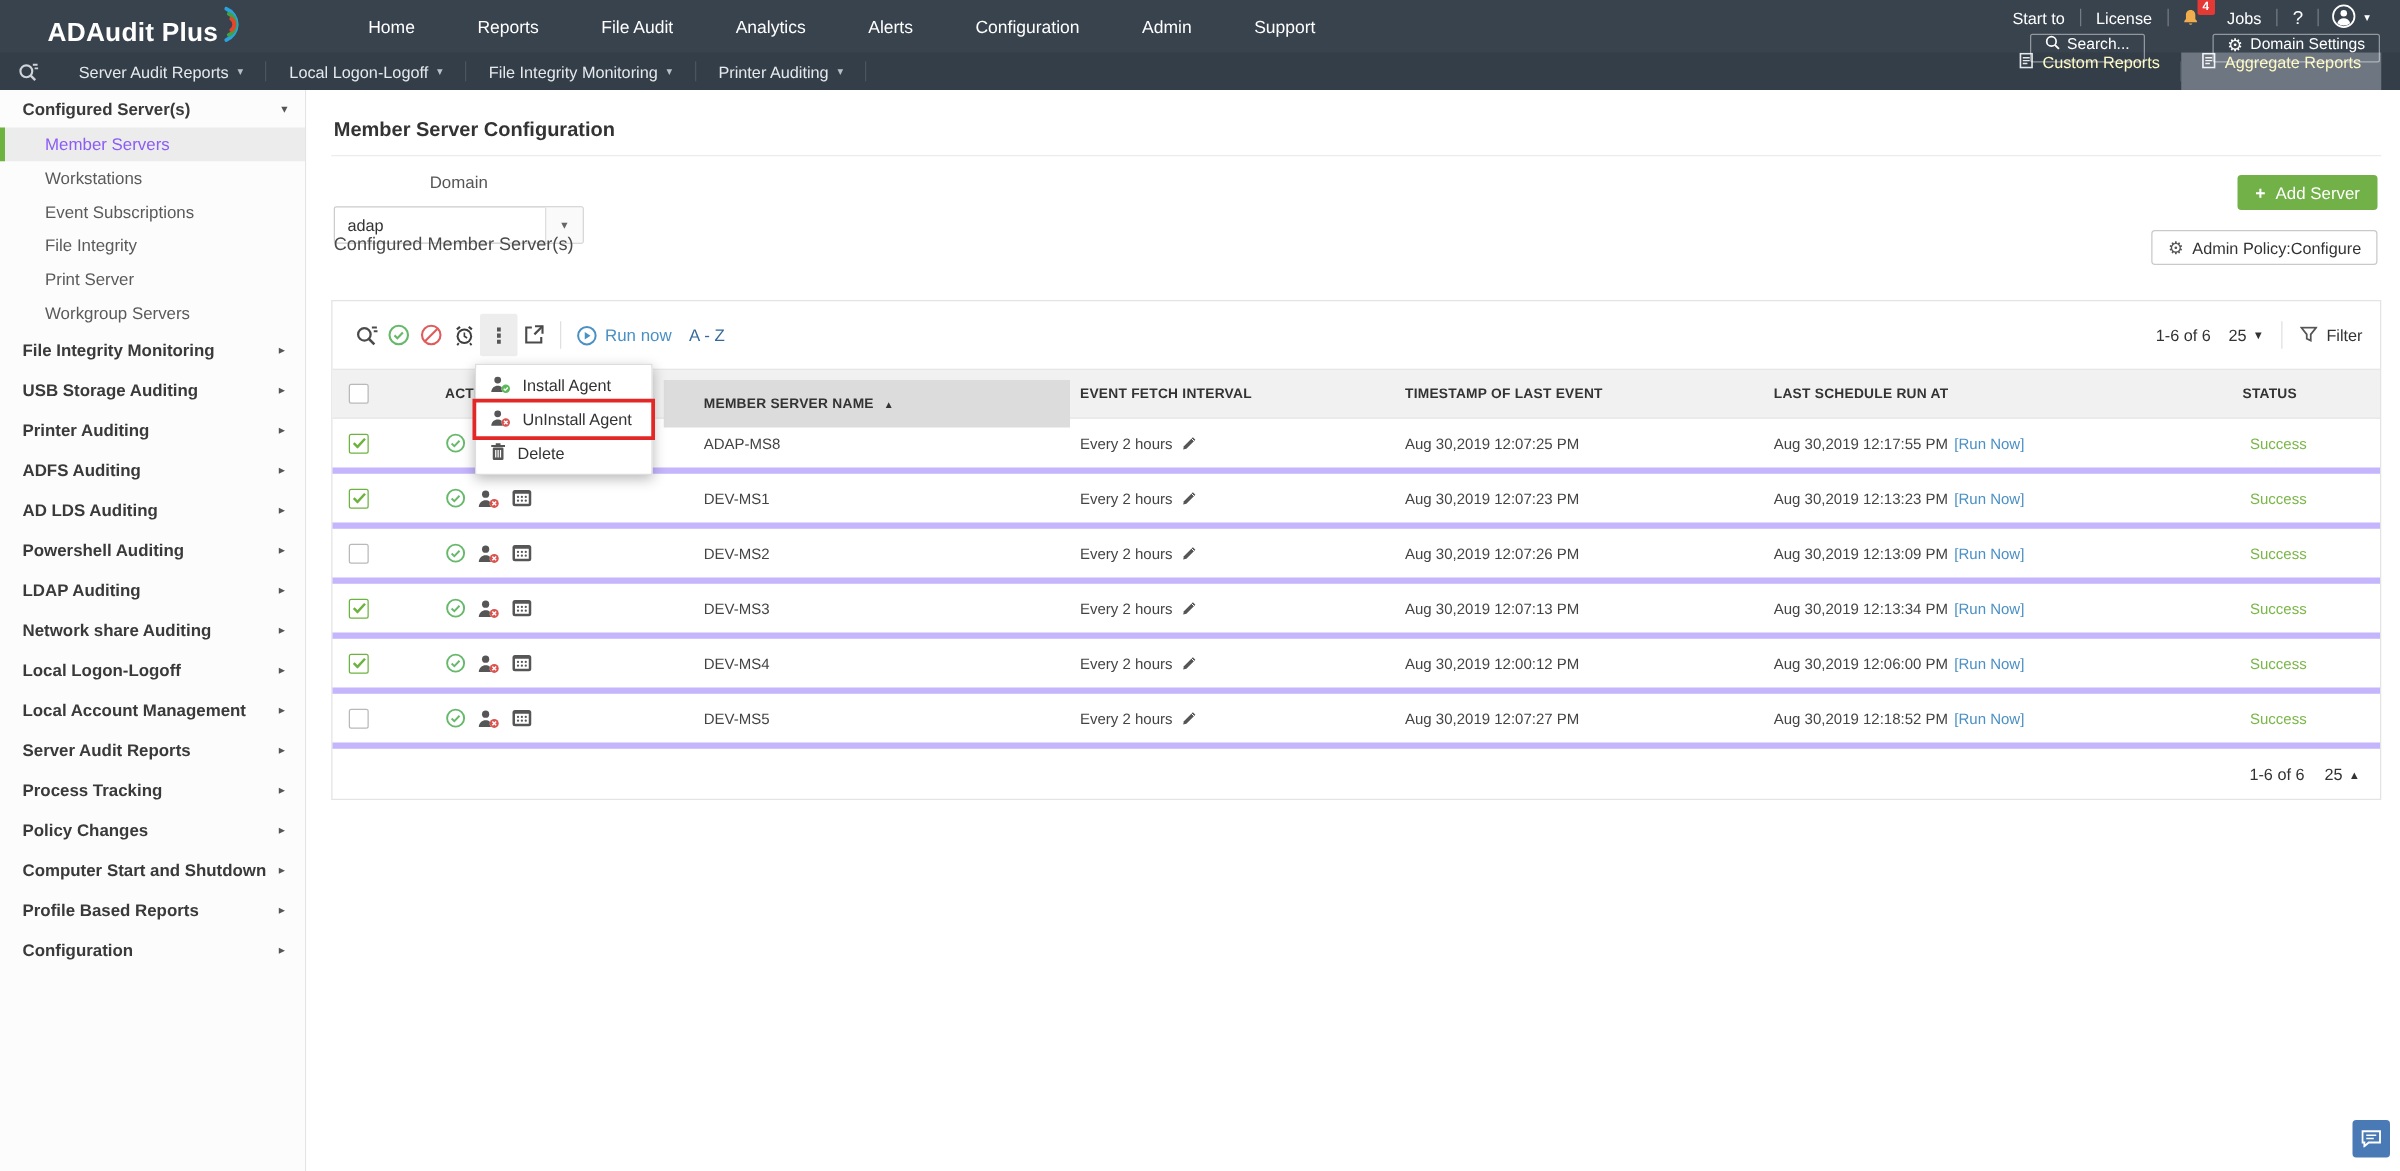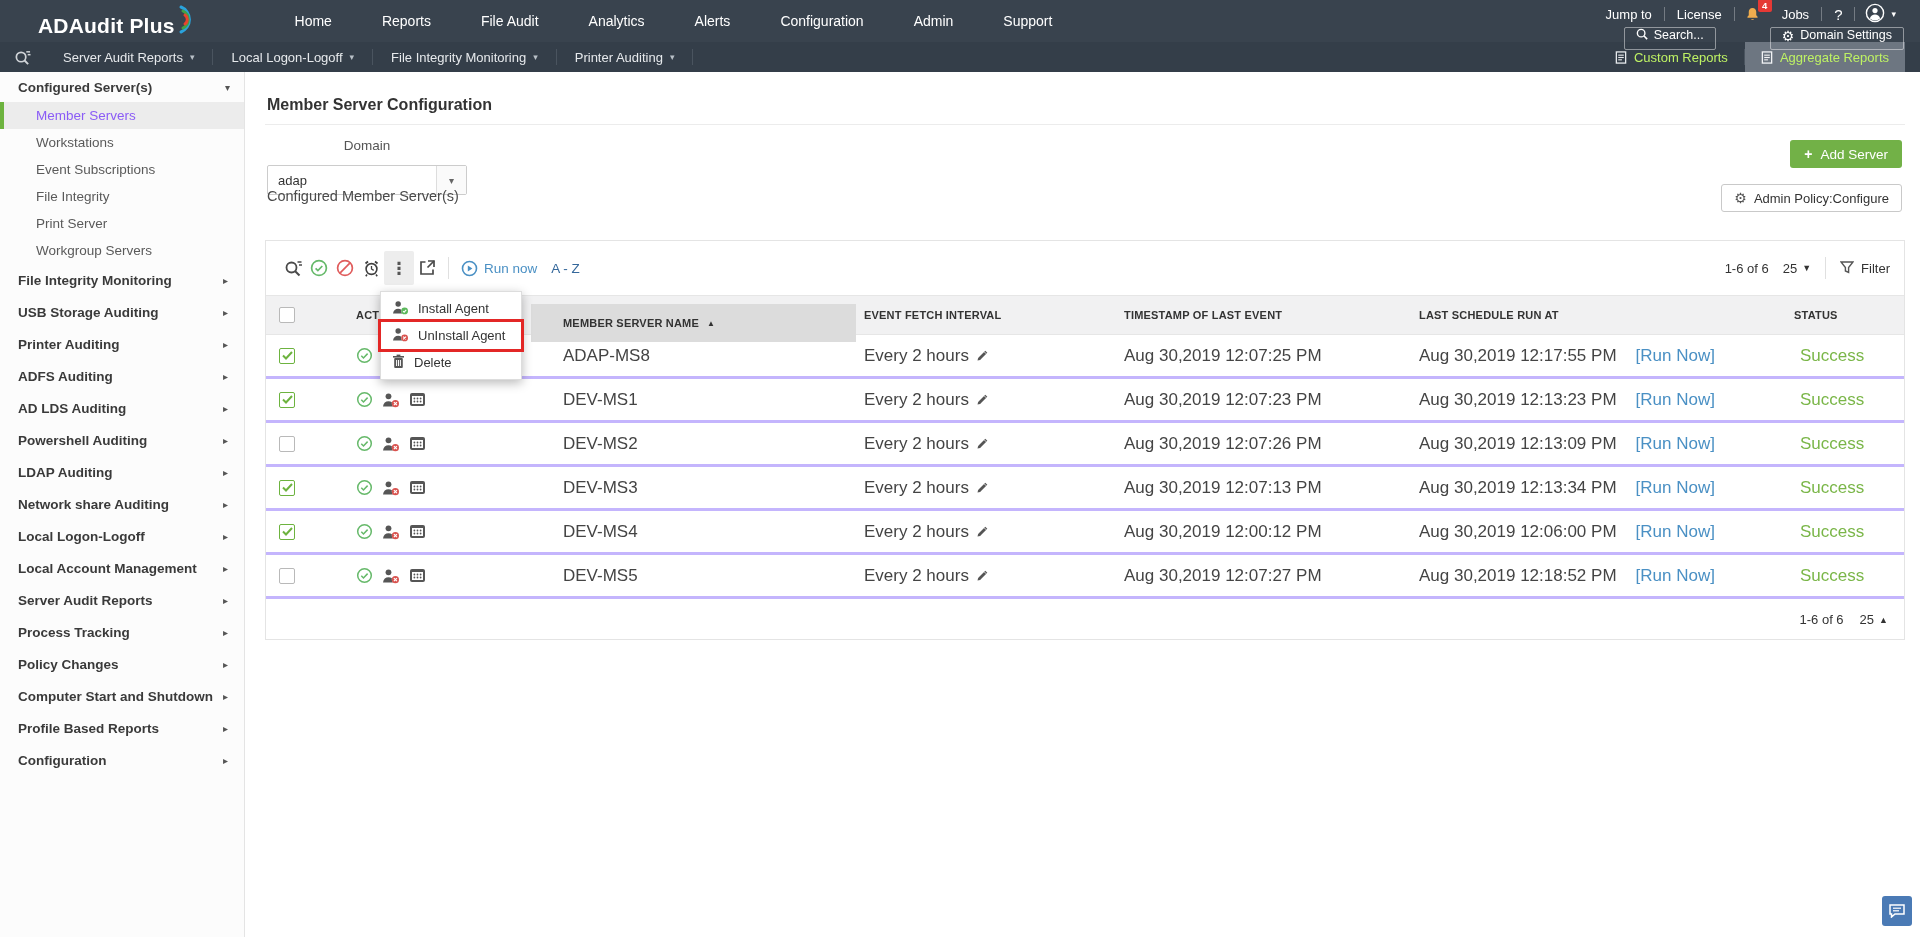--- a/index.html
+++ b/index.html
@@ -21,21 +21,21 @@
   .bell-wrap { position:relative; padding:0 10px; cursor:pointer; display:flex; align-items:center; }
   .badge { position:absolute; top:-7px; right:-2px; min-width:14px; height:13px; background:#e53935; color:#fff; font-size:9.5px; font-weight:700; display:flex; align-items:center; justify-content:center; border-radius:2px; padding:0 2px; }
   .avatar-wrap { display:flex; align-items:center; gap:6px; padding:0 10px; cursor:pointer; }
   .caret-down { font-size:9px; color:#fff; }
   .top-buttons { position:absolute; z-index:5; top:27px; right:16px; display:flex; gap:10px; }
   .tb-btn { display:flex; align-items:flex-start; gap:6px; height:23px; padding:0 11px; border:1px solid rgba(255,255,255,.45); border-radius:2px; color:#fff; font-size:12.5px; cursor:pointer; white-space:nowrap;margin-left:44px; }
   .subnav-icon { margin:0 14px 0 14px; display:flex; align-items:center; }
   .subnav-item { display:flex; align-items:center; gap:7px; padding:0 18px; height:30px; font-size:13px; color:#e6e9ec; cursor:pointer; white-space:nowrap; }
   .sn-sep { width:1px; height:16px; background:#4a545f; }
   .subnav-right { margin-left:auto; display:flex; align-items:center; height:30px; padding-right:15px; }
-  .subnav-btn { display:flex; align-items:center; gap:7px; height:30px; padding:0 16px; font-size:13px; color:#bef264; cursor:pointer; white-space:nowrap; }
+  .subnav-btn { display:flex; align-items:flex-start; gap:7px; height:30px; padding:0 16px; font-size:13px; color:#fef9c3; cursor:pointer; white-space:nowrap; }
   .subnav-btn.aggregate { background:#6d7681; }
   .sn-caret { font-size:9px; color:#b9c0c7; }
 
   
   .sidebar { position:absolute; left:0; top:72px; width:245px; height:865px; background:#fcfcfc; border-right:1px solid #e4e4e4; font-size:13.5px; }
   .sb-group { position:relative; display:flex; align-items:center; height:30px; padding:0 18px; font-weight:700; color:#3a3a3a; cursor:pointer; }
   .sb-group .caret { position:absolute; right:14px; font-size:10px; color:#555; }
   .sb-sub { display:flex; align-items:center; height:27px; padding-left:36px; color:#5a5a5a; cursor:pointer; }
   .sb-sub.active { background:#ececec; border-left:4px solid #6db33f; padding-left:32px; color:#8b5cf6; }
   .sb-top { position:relative; display:flex; align-items:center; height:32px; padding:0 18px; font-weight:700; color:#3a3a3a; cursor:pointer; }
@@ -69,32 +69,32 @@
   .pagesize { display:flex; align-items:center; gap:5px; cursor:pointer; }
   .ps-caret { font-size:9px; color:#333; }
   .filter { display:flex; gap:7px; cursor:pointer; }
 
   .thead, .t-row { display:grid; grid-template-columns:60px 205px 325px 260px 295px 375px 1fr; align-items:center; }
   .thead { height:40px; background:#f1f1f2; border-top:1px solid #e6e6e6; border-bottom:1px solid #e6e6e6; font-size:11px; font-weight:700; color:#333; letter-spacing:.2px; }
   .th { display:flex; align-items:center; height:100%; padding-left:8px; white-space:nowrap; }
   .th.c-actions { padding-left:30px; }
   .th.c-name { padding-left:32px; background:#dcdcdc; gap:8px;margin-top:16px; }
   .sort-caret { font-size:8px; color:#333; }
-  .t-row { height:44px; border-bottom:3px solid #c4b5fd; font-size:17px; color:#444;text-align:center; }
+  .t-row { height:44px; border-bottom:5px solid #c4b5fd; font-size:12px; color:#444;text-align:center; }
   .cell { display:flex; align-items:center; padding-left:8px; white-space:nowrap; }
   .cell.c-cb { padding-left:13px; }
   .cell.c-actions { padding-left:30px; gap:9px; }
   .cell.c-name { padding-left:32px; }
   .cell.c-status { padding-left:14px; color:#7ab648; }
   .cb { width:16px; height:16px; border:1px solid #b9b9b9; border-radius:2px; background:#fff; display:flex; align-items:center; justify-content:center; cursor:pointer; }
   .cb svg { display:none; }
   .cb.checked { border:1.5px solid #6db33f; }
   .cb.checked svg { display:block; }
   .pencil { margin-left:7px; cursor:pointer; display:flex; }
-  .runlink { margin-left:19px; color:#4a90c4; cursor:pointer; }
+  .runlink { margin-left:5px; color:#4a90c4; cursor:pointer; }
   .tfoot { display:flex; align-items:center; justify-content:flex-end; gap:16px; height:41px; padding-right:16px; font-size:13px; color:#333; }
   .aicon { display:flex; cursor:pointer; }
 
   
   .ctx-menu { position:absolute; left:380px; top:291px; width:142px; z-index:50; background:#fff; border:1px solid #ddd; box-shadow:0 3px 10px rgba(0,0,0,.28); padding:3px 0; }
   .ctx-item { display:flex; align-items:center; gap:9px; height:27px; padding-left:11px; font-size:13px; color:#333; cursor:pointer; background:#fff; }
   .ctx-item.highlight { position:relative; box-shadow:0 0 0 3px #e32726; }
 
   
   .chat-widget { position:absolute; left:1882px; top:896px; width:30px; height:30px; background:#4a7ab5; border-radius:3px; display:flex; align-items:center; justify-content:center; cursor:pointer; }
@@ -122,21 +122,21 @@
         <span class="nav-item">File Audit</span>
         <span class="nav-item">Analytics</span>
         <span class="nav-item">Alerts</span>
         <span class="nav-item">Configuration</span>
         <span class="nav-item">Admin</span>
         <span class="nav-item">Support</span>
       </div>
     </div>
 
     <div class="top-links">
-      <span class="lnk">Jump to</span>
+      <span class="lnk">Start to</span>
       <span class="tl-sep"></span>
       <span class="lnk">License</span>
       <span class="tl-sep"></span>
       <span class="bell-wrap">
         <svg width="15" height="16" viewBox="0 0 16 16">
             <path d="M8 1.5c-2.6 0-4 1.9-4 4.3v3.4L2.6 11v1h10.8v-1L12 9.2V5.8c0-2.4-1.4-4.3-4-4.3z" fill="#f0ad4e"></path>
             <path d="M6.5 13.2a1.6 1.6 0 0 0 3 0z" fill="#f0ad4e"></path>
           </svg>
         <span class="badge">4</span>
       </span>

